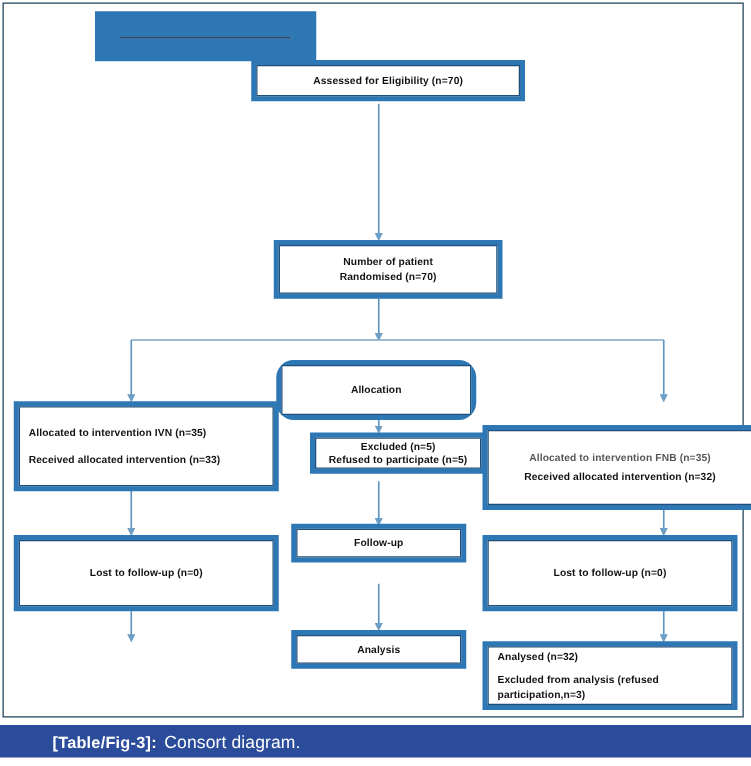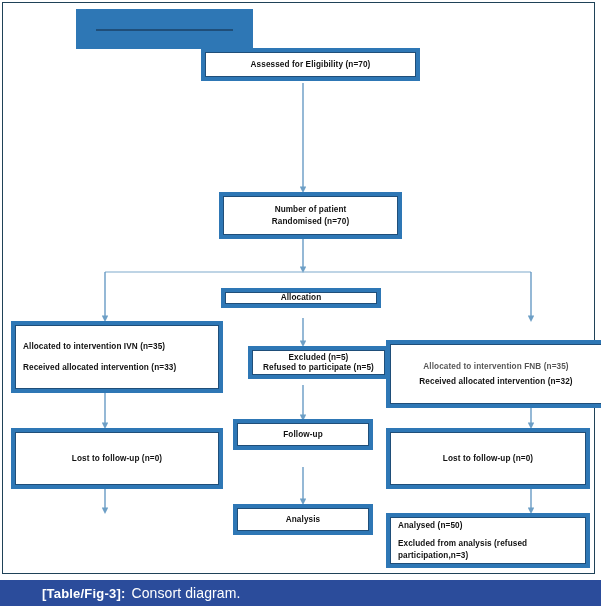--- a/index.html
+++ b/index.html
@@ -182,21 +182,21 @@
     </div>
   </div>
 
   <div class="node centered gap-sm" style="left:219px; top:192px; width:183px; height:47px;">
     <div class="inner">
       <div class="line">Number of patient</div>
       <div class="line">Randomised (n=70)</div>
     </div>
   </div>
 
-  <div class="node centered" style="left:221px; top:288px; width:160px; height:20px;">
+  <div class="node centered" style="left:221px; top:288px; width:160px; height:48px;border-radius:14px;">
     <div class="inner">
       <div class="line">Allocation</div>
     </div>
   </div>
 
   <div class="node leftalign gap-lg" style="left:11px; top:321px; width:212px; height:72px;">
     <div class="inner">
       <div class="line">Allocated to intervention IVN (n=35)</div>
       <div class="line">Received allocated intervention (n=33)</div>
     </div>
@@ -236,21 +236,21 @@
 
   <div class="node centered" style="left:233px; top:504px; width:140px; height:31px;">
     <div class="inner">
       <div class="line">Analysis</div>
     </div>
   </div>
 
 
   <div class="node leftalign" style="left:386px; top:513px; width:204px; height:55px;">
     <div class="inner">
-      <div class="line" style="margin-bottom:9px;">Analysed (n=50)</div>
+      <div class="line" style="margin-bottom:9px;">Analysed (n=32)</div>
       <div class="line">Excluded from analysis (refused</div>
       <div class="line" style="margin-top:2px;">participation,n=3)</div>
     </div>
   </div>
 
   <div id="caption-bar">
     <span class="cap-label">[Table/Fig-3]:</span>
     <span class="cap-text">Consort diagram.</span>
   </div>
 

